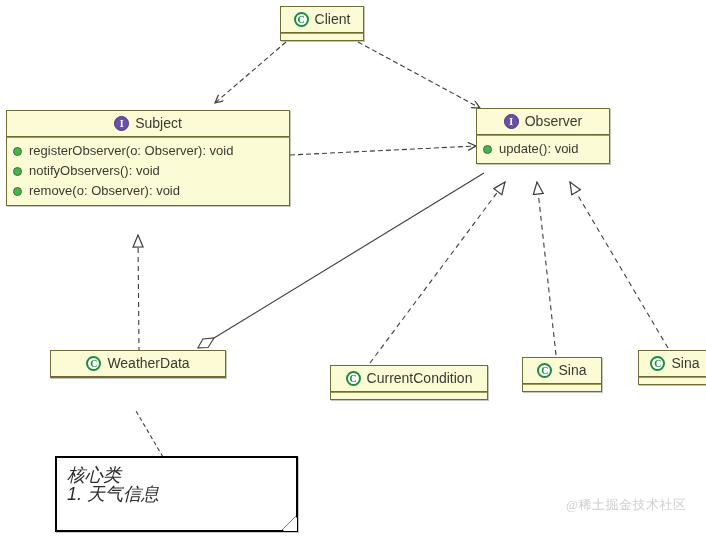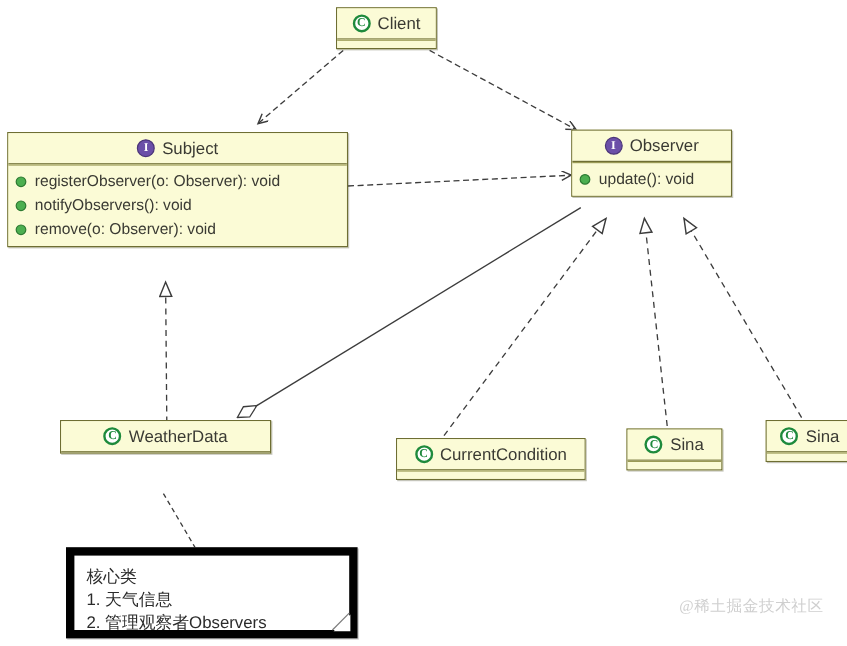--- a/index.html
+++ b/index.html
@@ -112,27 +112,28 @@
     height: 8px;
     background: #ffffff;
     border: 2px solid #c0392b;
     box-sizing: border-box;
   }
 
   
   .uml-note {
     position: absolute;
     background: #ffffff;
-    border: 7px solid #000000;
+    border: 2px solid #000000;
     box-sizing: border-box;
     padding: 8px 10px 6px 10px;
-    font-size: 14px;
+    font-size: 18px;
     line-height: 19px;
     color: #2b2b2b;
     box-shadow: 1px 1px 0 rgba(120,120,120,0.4);
+    font-style: italic;
   }
   .note-line { white-space: nowrap; }
   .note-fold {
     position: absolute;
     right: -1px;
     bottom: -1px;
     width: 0;
     height: 0;
     border-left: 14px solid transparent;
     border-bottom: 14px solid #ffffff;
@@ -261,21 +262,20 @@
     <div class="uml-title">
       <span class="ic ic-class">C</span>
       <span>Sina</span>
     </div>
     <div class="uml-body empty"></div>
   </div>
 
   <div class="uml-note" style="left:55px; top:456px; width:243px; height:76px;">
     <div class="note-line">核心类</div>
     <div class="note-line">1. 天气信息</div>
-    <div class="note-line">2. 管理观察者Observers</div>
     <span class="note-fold"></span>
     <svg class="note-fold-edge" viewBox="0 0 20 20" xmlns="http://www.w3.org/2000/svg">
       <path d="M19,5 L5,19" fill="none" stroke="#7b7b7b" stroke-width="1"></path>
     </svg>
   </div>
 
   <div class="watermark" style="left:566px; top:496px;font-family:Liberation Serif, serif;">@稀土掘金技术社区</div>
 
 </div>
 

